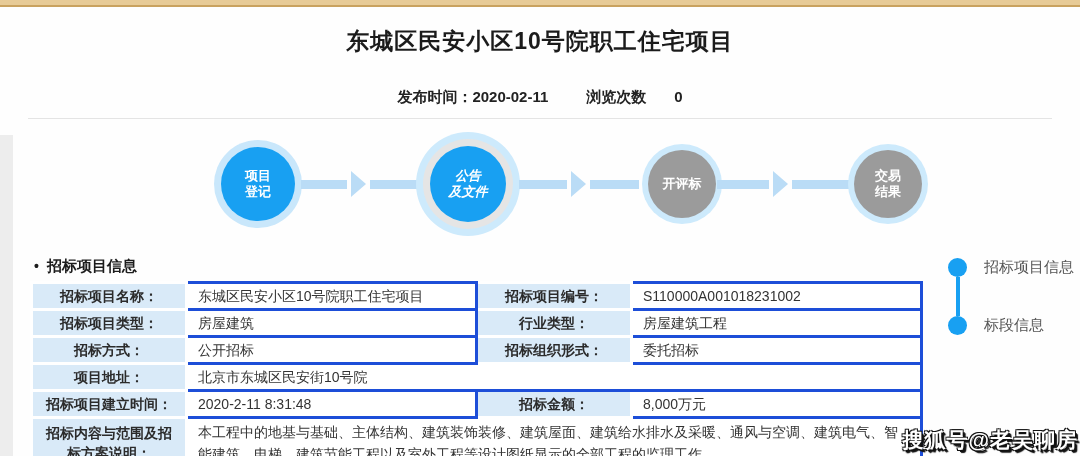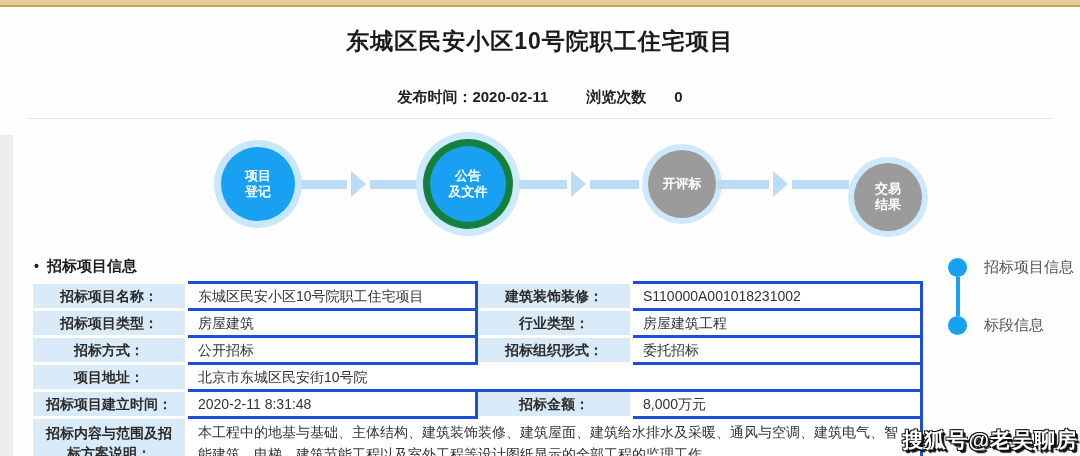--- a/index.html
+++ b/index.html
@@ -18,25 +18,25 @@
   .divider { height:1px; background:#e4e4e4; margin:11px 28px 0 28px; }
 
   
   .flow { position:relative; height:130px; }
   .circle { position:absolute; border-radius:50%; display:flex; align-items:center; justify-content:center; }
   .circle .inner { border-radius:50%; display:flex; flex-direction:column; align-items:center; justify-content:center;
     color:#fff; font-weight:bold; font-size:13px; line-height:16px; text-align:center; }
   .step1 { left:214px; top:21px; width:88px; height:88px; background:#c9e7fb; }
   .step1 .inner { width:74px; height:74px; background:#18a0f2; }
   .step2 { left:416px; top:13px; width:104px; height:104px; background:#cdeafc; }
-  .step2 .mid { width:90px; height:90px; border-radius:50%; background:#15803d; display:flex; align-items:center; justify-content:center; }
+  .step2 .mid { width:90px; height:90px; border-radius:50%; background:#e5e5e5; display:flex; align-items:center; justify-content:center;font-style:italic; }
   .step2 .inner { width:76px; height:76px; background:#18a0f2; }
   .step3 { left:642px; top:25px; width:80px; height:80px; background:#cdeafc; }
   .step3 .inner, .step4 .inner { width:68px; height:68px; background:#9b9b9b; }
-  .step4 { left:848px; top:38px; width:80px; height:80px; background:#cdeafc; }
+  .step4 { left:848px; top:25px; width:80px; height:80px; background:#cdeafc; }
   .arrow { position:absolute; top:52px; height:26px; display:flex; align-items:center; }
   .arrow .bar { height:9px; background:#badcf6; }
   .arrow .head { width:0; height:0; border-top:13px solid transparent; border-bottom:13px solid transparent;
     border-left:15px solid #badcf6; margin:0 4px; }
   .arrow1 { left:301px; width:117px; } .arrow1 .b1{width:46px;} .arrow1 .b2{flex:1;}
   .arrow2 { left:519px; width:120px; } .arrow2 .b1{width:48px;} .arrow2 .b2{flex:1;}
   .arrow3 { left:717px; width:132px; } .arrow3 .b1{width:52px;} .arrow3 .b2{flex:1;}
 
   
   .sect { margin:8px 0 5px 34px; font-size:15px; font-weight:bold; color:#1c1c1c; }
@@ -129,21 +129,21 @@
     <colgroup>
         <col style="width:155px">
         <col style="width:290px">
         <col style="width:155px">
         <col style="width:290px">
       </colgroup>
     <tbody>
       <tr>
         <td class="lbl">招标项目名称：</td>
         <td class="val">东城区民安小区10号院职工住宅项目</td>
-        <td class="lbl">建筑装饰装修：</td>
+        <td class="lbl">招标项目编号：</td>
         <td class="val">S110000A001018231002</td>
       </tr>
       <tr>
         <td class="lbl">招标项目类型：</td>
         <td class="val">房屋建筑</td>
         <td class="lbl">行业类型：</td>
         <td class="val">房屋建筑工程</td>
       </tr>
       <tr>
         <td class="lbl">招标方式：</td>

